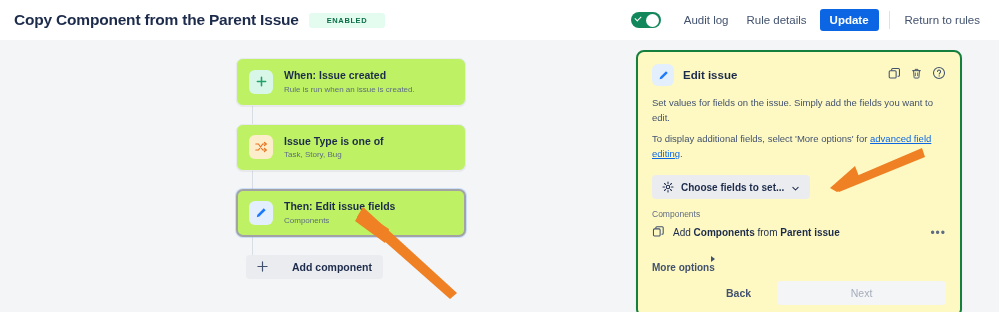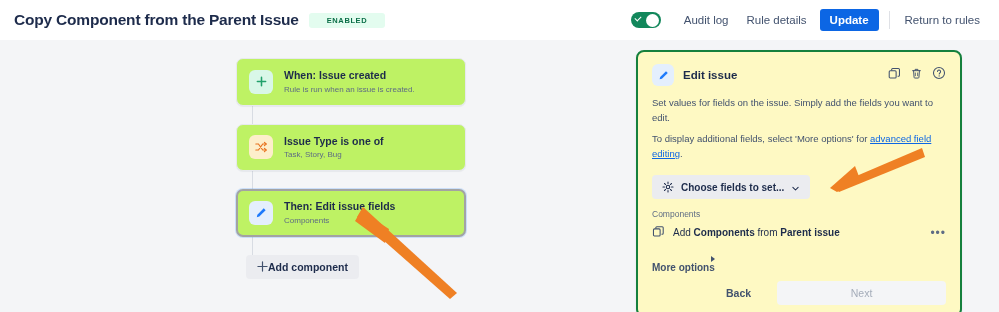--- a/index.html
+++ b/index.html
@@ -77,21 +77,21 @@
   .ic-green{background:#d9f7e8;}
   .ic-orange{background:#fdeecb;}
   .ic-blue{background:#e4effd;}
   .card-text{display:flex;flex-direction:column;line-height:1.25;}
   .card-title{font-size:10.5px;font-weight:bold;color:#1d2b4b;}
   .card-sub{font-size:8px;color:#5e6c84;margin-top:2.5px;}
   .connector{
     width:1px;height:18px;background:#d8dce3;margin-left:16px;
   }
   .add-btn{
-    display:inline-flex;align-items:center;gap:0;
+    display:inline-flex;align-items:center;gap:24px;
     background:#ebecf0;border-radius:4px;
     padding:6px 11px;margin-left:10px;margin-top:0px;
     font-size:10.5px;font-weight:bold;color:#1d2b4b;
     width:max-content;
   }
 
   
   .panel{
     position:absolute;left:636px;top:50px;width:326px;
     background:#fef9c3;border:2px solid #15803d;border-radius:8px;

